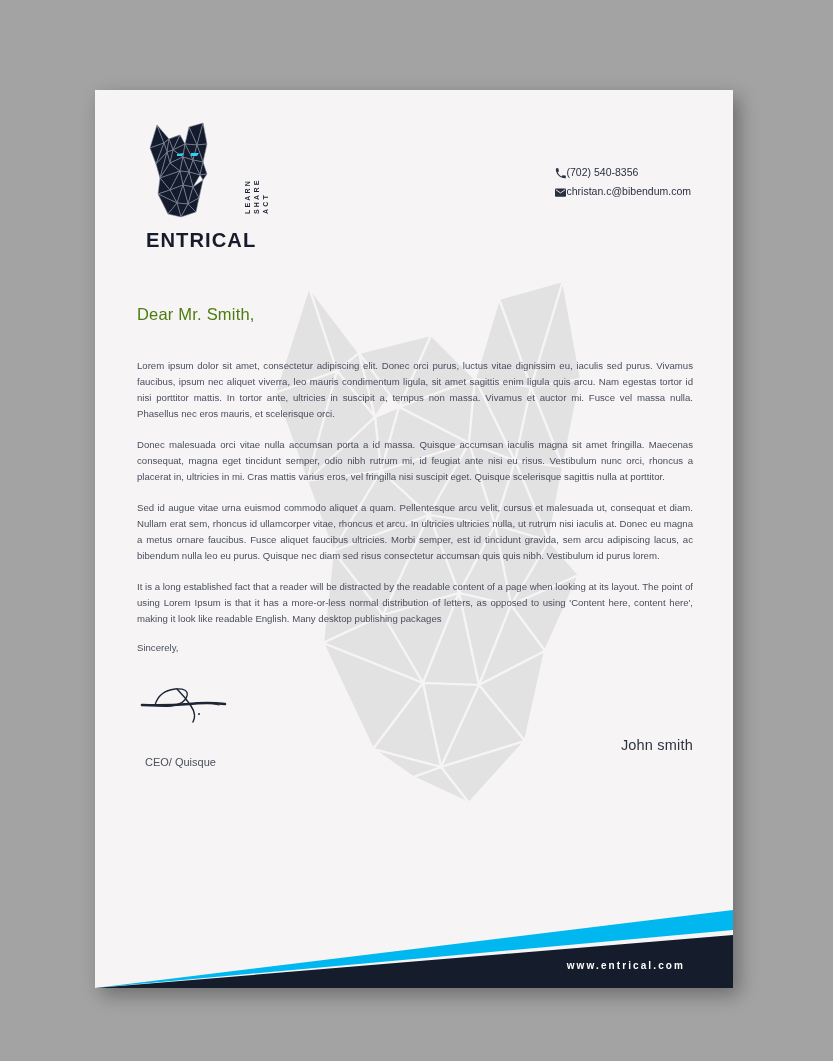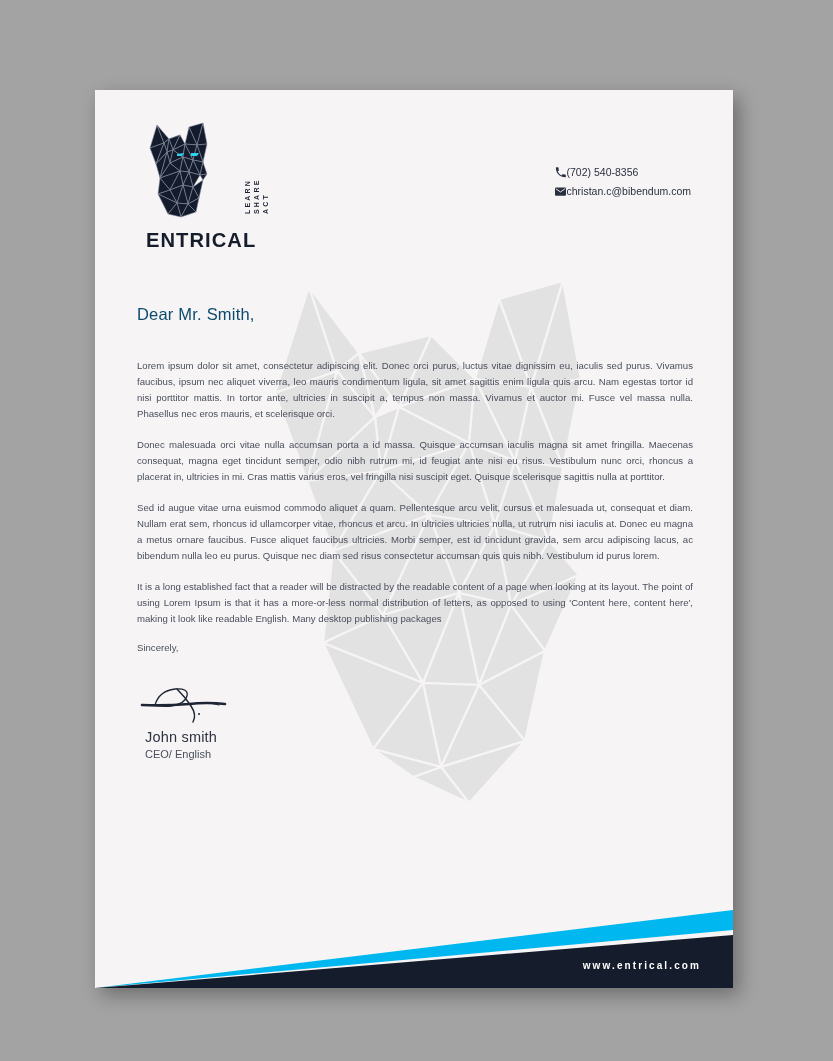--- a/index.html
+++ b/index.html
@@ -106,21 +106,21 @@
 
   
   .contact {
     position: absolute;
     right: 42px;
     top: 75px;
     text-align: left;
   }
   .contact-line {
     display: flex;
-    align-items: center;
+    align-items: flex-end;
     gap: 0;
     font-size: 10.5px;
     color: #2b3040;
     margin-bottom: 5px;
     line-height: 14px;
   }
   .contact-ico {
     width: 12px;
     height: 12px;
     display: inline-flex;
@@ -133,21 +133,21 @@
   
   .body-area {
     position: absolute;
     left: 42px;
     top: 215px;
     width: 556px;
   }
 
   .salutation {
     font-size: 16.5px;
-    color: #0c4a6e;
+    color: #4d7c0f;
     letter-spacing: 0.2px;
     margin-bottom: 34px;
   }
 
   .para {
     font-size: 9.6px;
     line-height: 16px;
     color: #4a4f5c;
     text-align: justify;
     margin-bottom: 15px;
@@ -161,46 +161,47 @@
 
   .sign-area {
     margin-top: 26px;
   }
   .signature {
     width: 95px;
     height: 46px;
     display: block;
   }
   .sign-name {
-    margin-top: 4px;
+    margin-top: 12px;
     font-size: 14.5px;
     color: #2e3340;
     letter-spacing: 0.2px;
     padding-left: 8px;
+    text-align: right;
   }
   .sign-role {
     margin-top: 3px;
     font-size: 11px;
     color: #4a4f5c;
     padding-left: 8px;
   }
 
   
   .footer {
     position: absolute;
     left: 0;
     bottom: 0;
     width: 638px;
     height: 100px;
   }
   .footer svg { display: block; }
 
   .footer-url {
     position: absolute;
-    right: 32px;
+    right: 48px;
     bottom: 17px;
     font-size: 10px;
     font-weight: 700;
     letter-spacing: 2.1px;
     color: #ffffff;
   }
 </style>
 </head>
 <body>
 
@@ -376,21 +377,21 @@
         <svg class="signature" viewBox="0 0 95 46" xmlns="http://www.w3.org/2000/svg">
           <g fill="none" stroke="#1e2535" stroke-linecap="round">
             <path d="M5 26 Q28 27 52 25 Q70 23 88 25" stroke-width="2.6"></path>
             <path d="M18 26 Q22 12 38 10 Q52 9 50 17 Q48 25 34 27 Q24 28 18 26" stroke-width="1.3"></path>
             <path d="M40 10 Q48 18 54 27 Q60 36 56 43" stroke-width="1.5"></path>
             <path d="M54 25 Q68 22 82 26" stroke-width="1.1"></path>
             <circle cx="62" cy="35" r="1" fill="#1e2535" stroke="none"></circle>
           </g>
         </svg>
         <div class="sign-name">John smith</div>
-        <div class="sign-role">CEO/ English</div>
+        <div class="sign-role">CEO/ Quisque</div>
       </div>
     </div>
 
     <div class="footer">
       <svg width="638" height="100" viewBox="0 0 638 100" xmlns="http://www.w3.org/2000/svg">
         <polygon points="0,100 638,22 638,42 0,100" fill="#00b8ef"></polygon>
         <polygon points="0,100 638,47 638,100" fill="#151c2c"></polygon>
       </svg>
       <div class="footer-url">www.entrical.com</div>
     </div>

